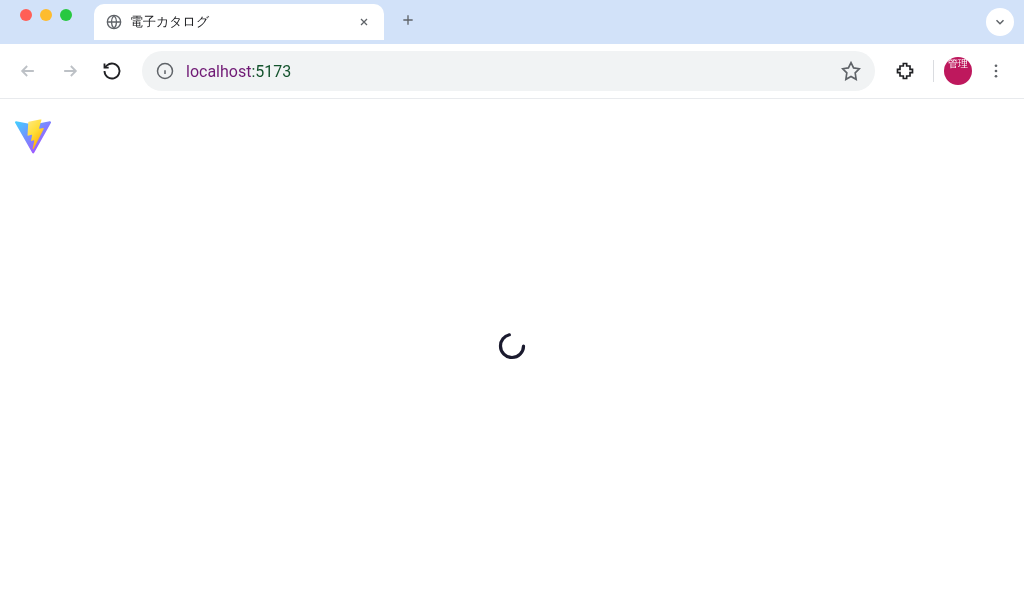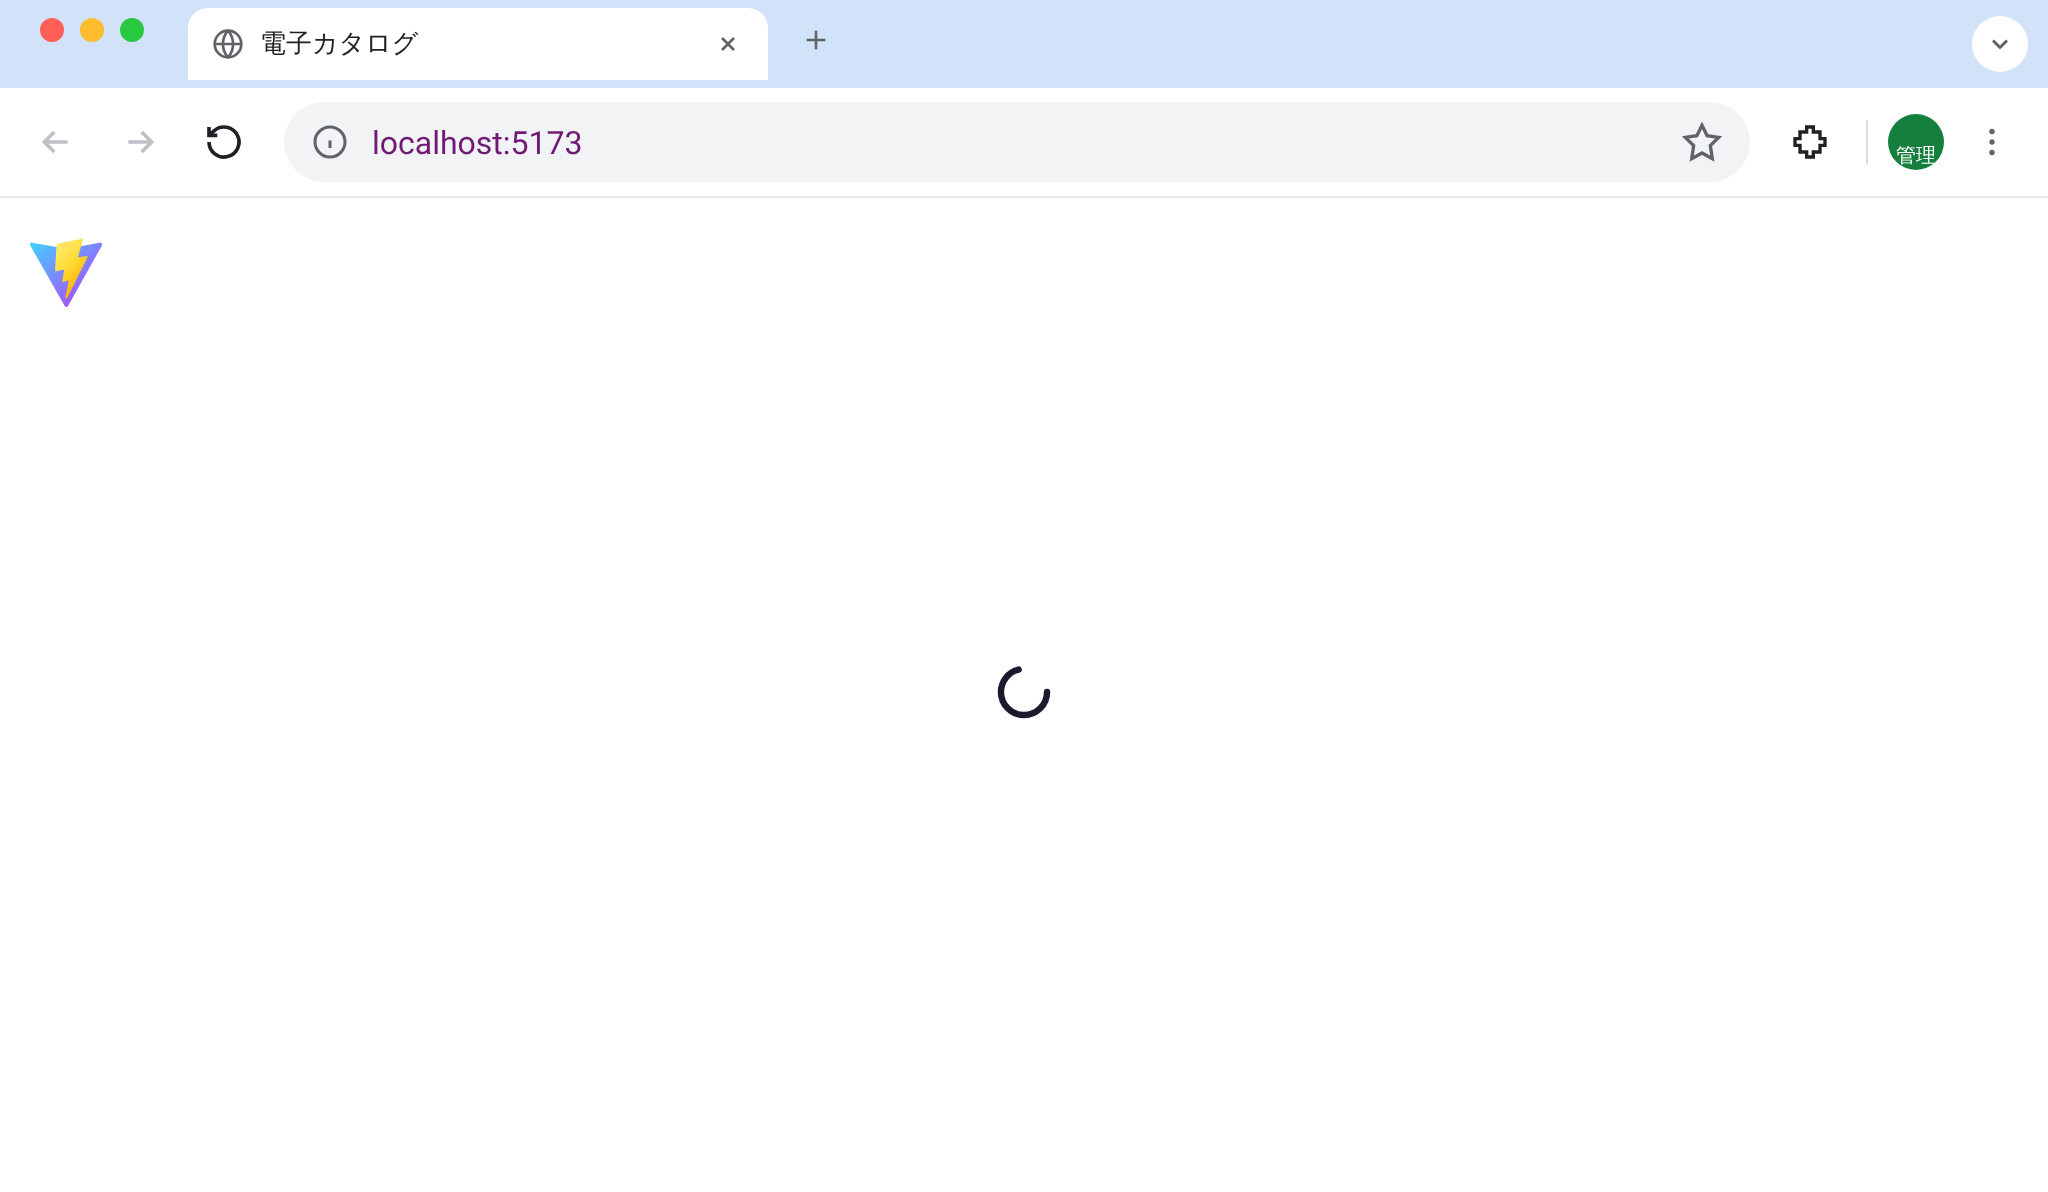--- a/index.html
+++ b/index.html
@@ -101,35 +101,35 @@
       gap: 12px;
       margin: 0 6px;
     }
     .omnibox-icon { color: #5f6368; display: flex; align-items: center; }
     .omnibox-url {
       flex: 1;
       font-size: 16px;
       color: #202124;
     }
     .omnibox-url .host { color: #701a75; }
-    .omnibox-url .port { color: #701a75; }
+    .omnibox-url .port { color: #14532d; }
     .star-btn { color: #5f6368; cursor: pointer; display: flex; align-items: center; }
     .ext-btn {
       width: 36px; height: 36px;
       display: flex; align-items: center; justify-content: center;
       cursor: pointer; color: #202124;
     }
     .separator {
       width: 1px; height: 22px; background: #dadce0; margin: 0 4px;
     }
     .profile-badge {
       width: 28px; height: 28px; border-radius: 50%;
-      background: #15803d;
+      background: #be185d;
       color: #fff;
-      display: flex; align-items: flex-end; justify-content: center;
+      display: flex; align-items: flex-start; justify-content: center;
       font-size: 10px;
       cursor: pointer;
     }
     .menu-btn {
       width: 36px; height: 36px;
       display: flex; align-items: center; justify-content: center;
       cursor: pointer; color: #5f6368;
     }
     .toolbar-border {
       height: 1px; background: #e8eaed;

